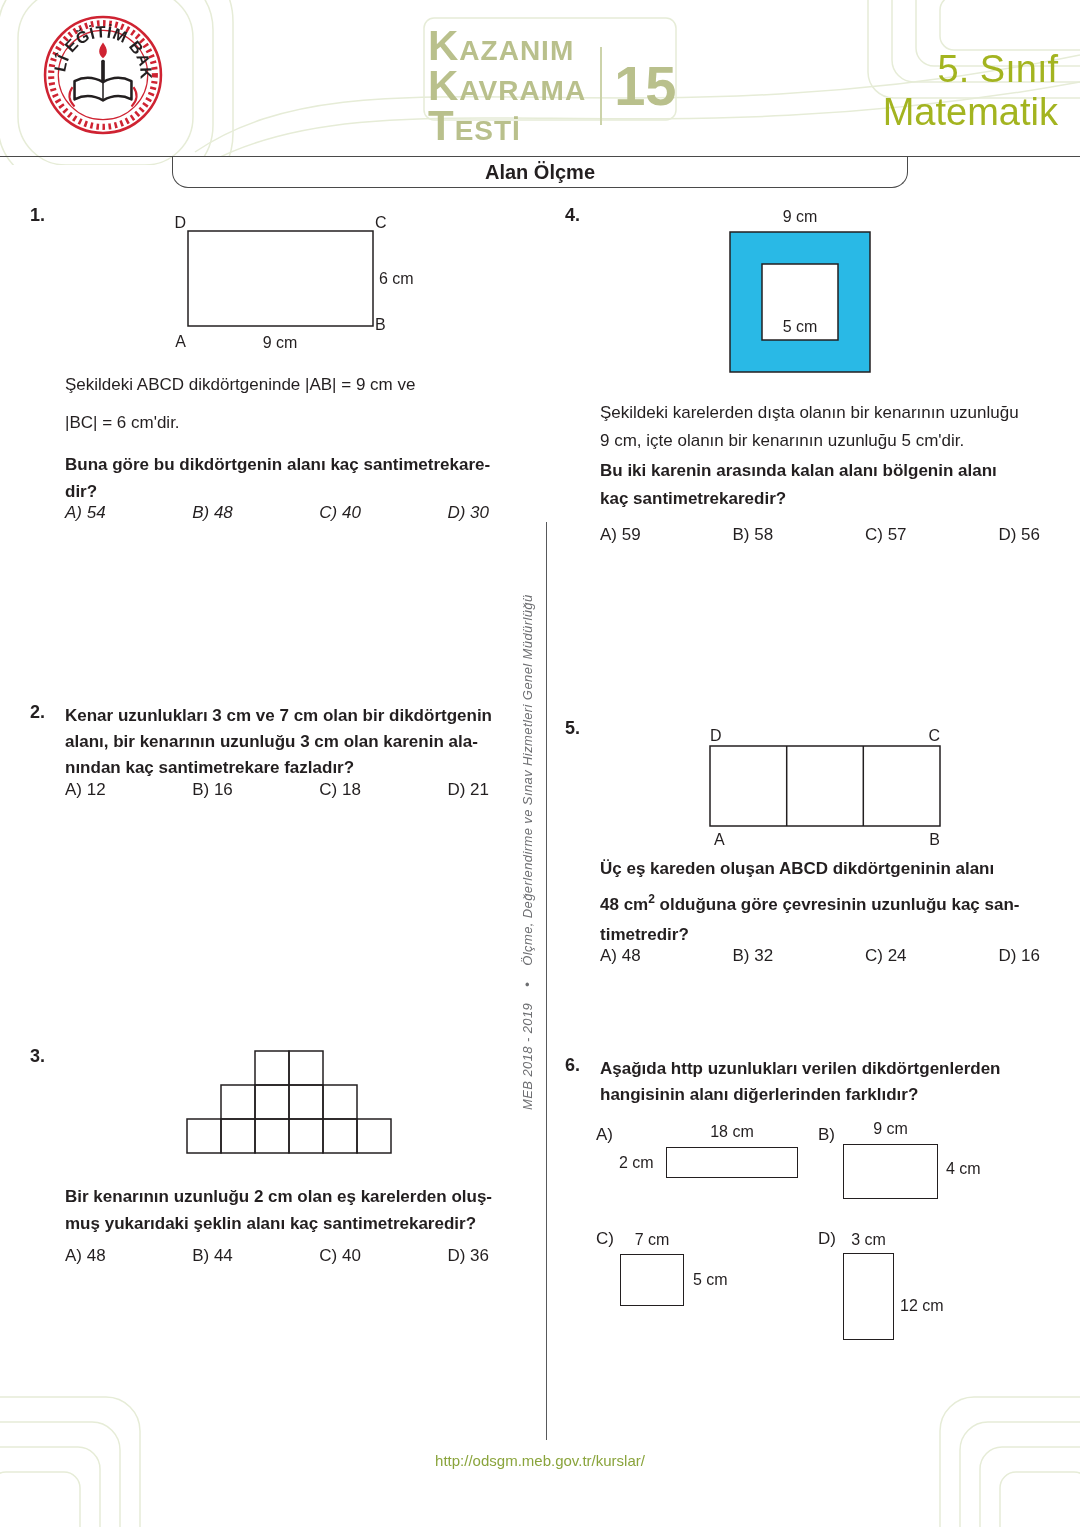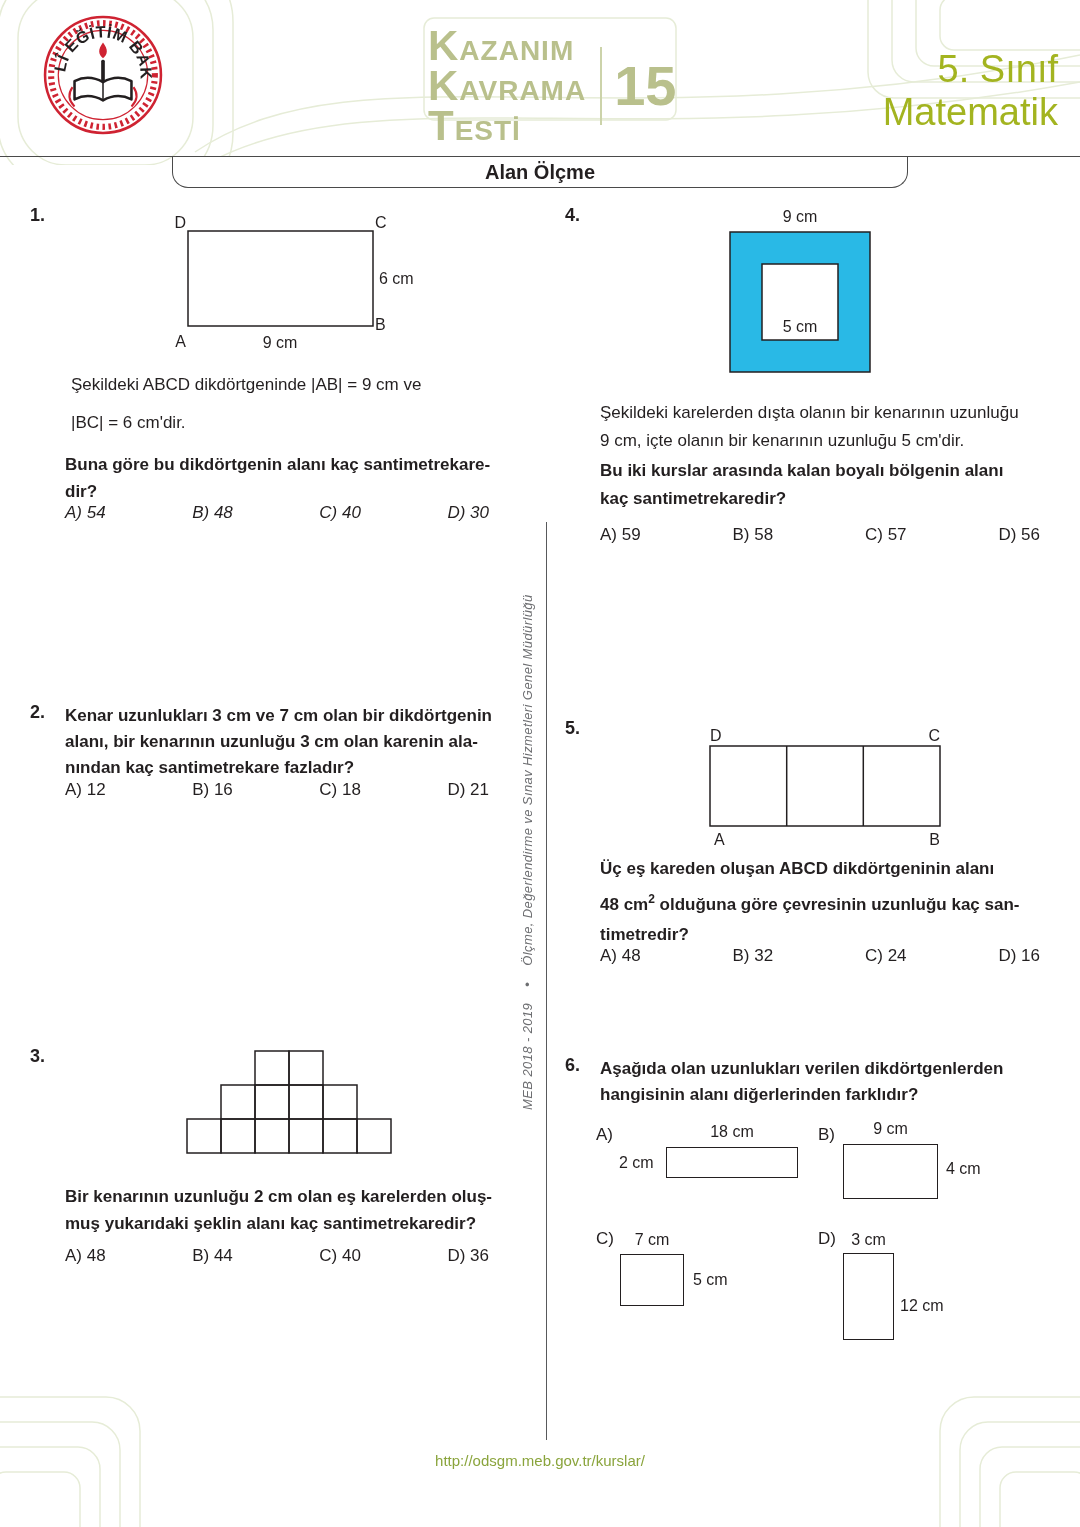--- a/index.html
+++ b/index.html
@@ -33,21 +33,21 @@
   .qbold { font-weight:bold; }
   .qline { white-space:nowrap; }
   .qline sup { font-size:12px; }
   .options { position:absolute; display:flex; justify-content:space-between; font-size:17px; }
   .fig { position:absolute; }
   svg text { font-family:"Liberation Sans", sans-serif; font-size:16px; fill:#231f20; }
   .shape { fill:none; stroke:#231f20; stroke-width:1.5; }
 
   #q1 { left:28px; top:203px; width:500px; height:350px; }
   #q1 .fig { left:125px; top:8px; }
-  #q1 .statement { left:37px; top:163px; line-height:38px;margin-left:6px; }
+  #q1 .statement { left:37px; top:163px; line-height:38px; }
   #q1 .question  { left:37px; top:248px; line-height:27px; }
   #q1 .options   { left:37px; top:300px; width:424px;font-style:italic; }
 
   #q2 { left:28px; top:700px; width:500px; height:140px; }
   #q2 .question { left:37px; top:3px; line-height:26px; }
   #q2 .options  { left:37px; top:80px; width:424px; }
 
   #q3 { left:28px; top:1044px; width:500px; height:240px; }
   #q3 .fig { left:157px; top:5px; }
   #q3 .question { left:37px; top:139px; line-height:27px; }
@@ -235,21 +235,21 @@
       <text x="100" y="16" text-anchor="middle">9 cm</text>
       <rect x="30" y="26" width="140" height="140" stroke="#231f20" stroke-width="1.5" fill="#29b9e6"></rect>
       <rect x="62" y="58" width="76" height="76" fill="#ffffff" stroke="#231f20" stroke-width="1.5"></rect>
       <text x="100" y="126" text-anchor="middle">5 cm</text>
     </svg>
     <div class="qtext statement">
       <div class="qline">Şekildeki karelerden dışta olanın bir kenarının uzunluğu</div>
       <div class="qline">9 cm, içte olanın bir kenarının uzunluğu 5 cm'dir.</div>
     </div>
     <div class="qtext qbold question">
-      <div class="qline">Bu iki kurslar arasında kalan boyalı bölgenin alanı</div>
+      <div class="qline">Bu iki karenin arasında kalan alanı bölgenin alanı</div>
       <div class="qline">kaç santimetrekaredir?</div>
     </div>
     <div class="options">
       <span class="option">A) 59</span>
       <span class="option">B) 58</span>
       <span class="option">C) 57</span>
       <span class="option">D) 56</span>
     </div>
   </section>
 
@@ -273,21 +273,21 @@
       <span class="option">A) 48</span>
       <span class="option">B) 32</span>
       <span class="option">C) 24</span>
       <span class="option">D) 16</span>
     </div>
   </section>
 
   <section id="q6">
     <span class="qnum">6.</span>
     <div class="qtext qbold question">
-      <div class="qline">Aşağıda olan uzunlukları verilen dikdörtgenlerden</div>
+      <div class="qline">Aşağıda http uzunlukları verilen dikdörtgenlerden</div>
       <div class="qline">hangisinin alanı diğerlerinden farklıdır?</div>
     </div>
 
     <span class="ch-label la">A)</span>
     <span class="fig-label ta">18 cm</span>
     <div class="rect-shape ra"></div>
     <span class="fig-label sa">2 cm</span>
 
     <span class="ch-label lb">B)</span>
     <span class="fig-label tb">9 cm</span>

